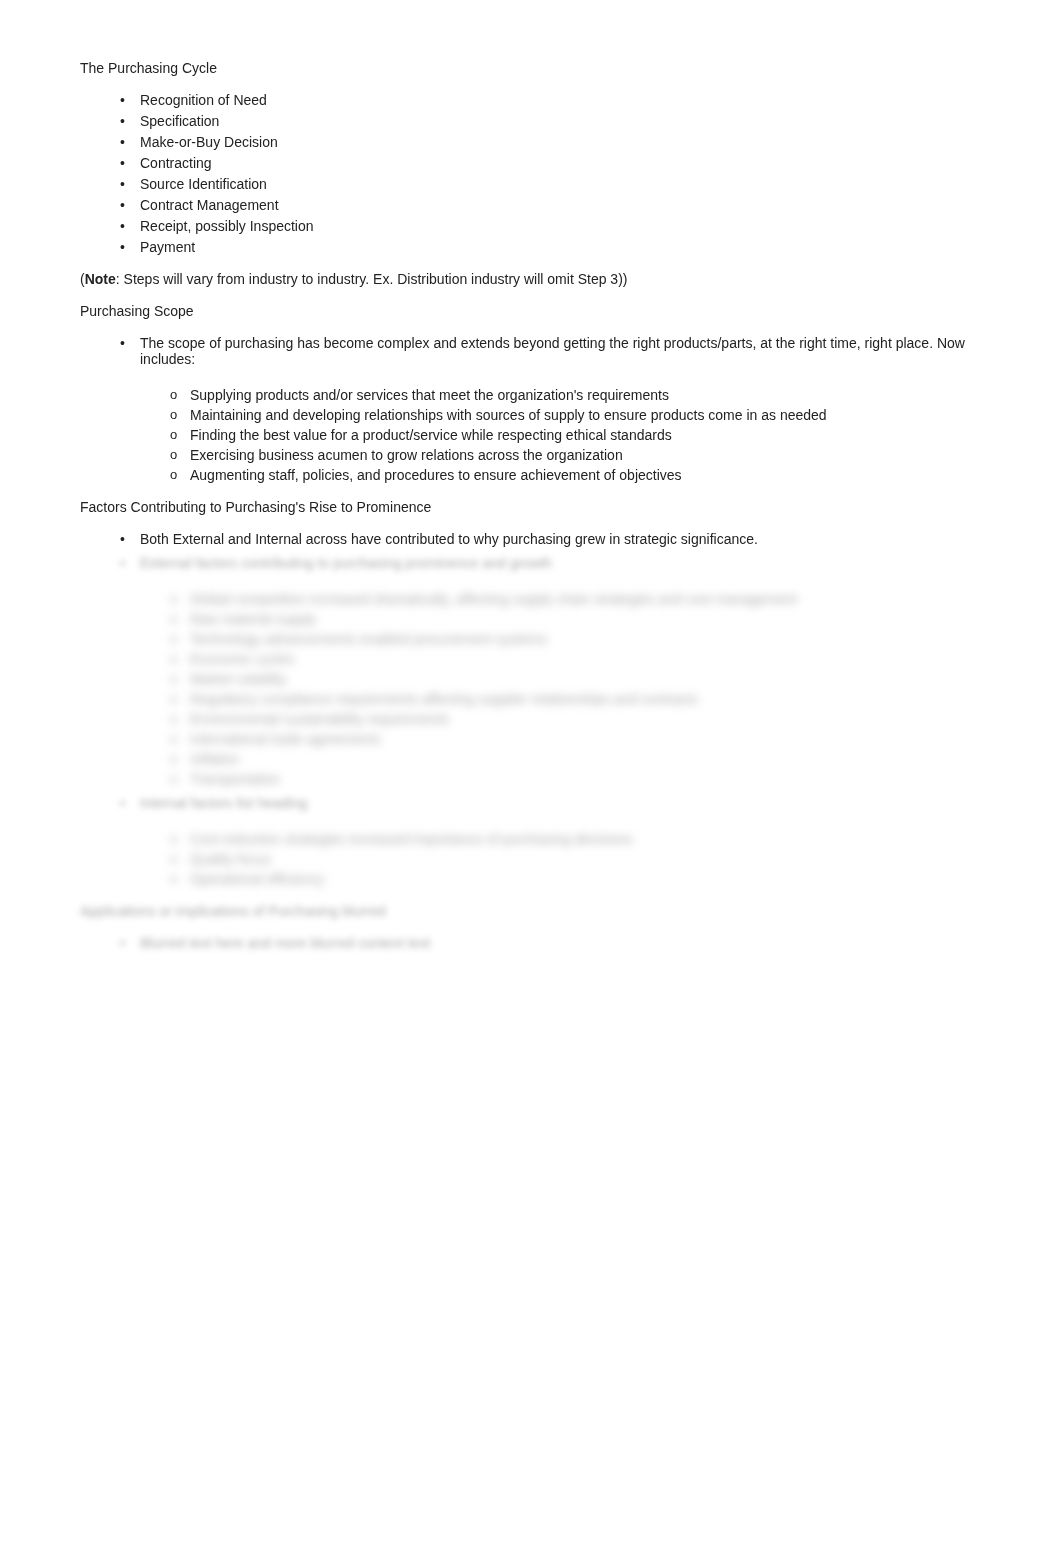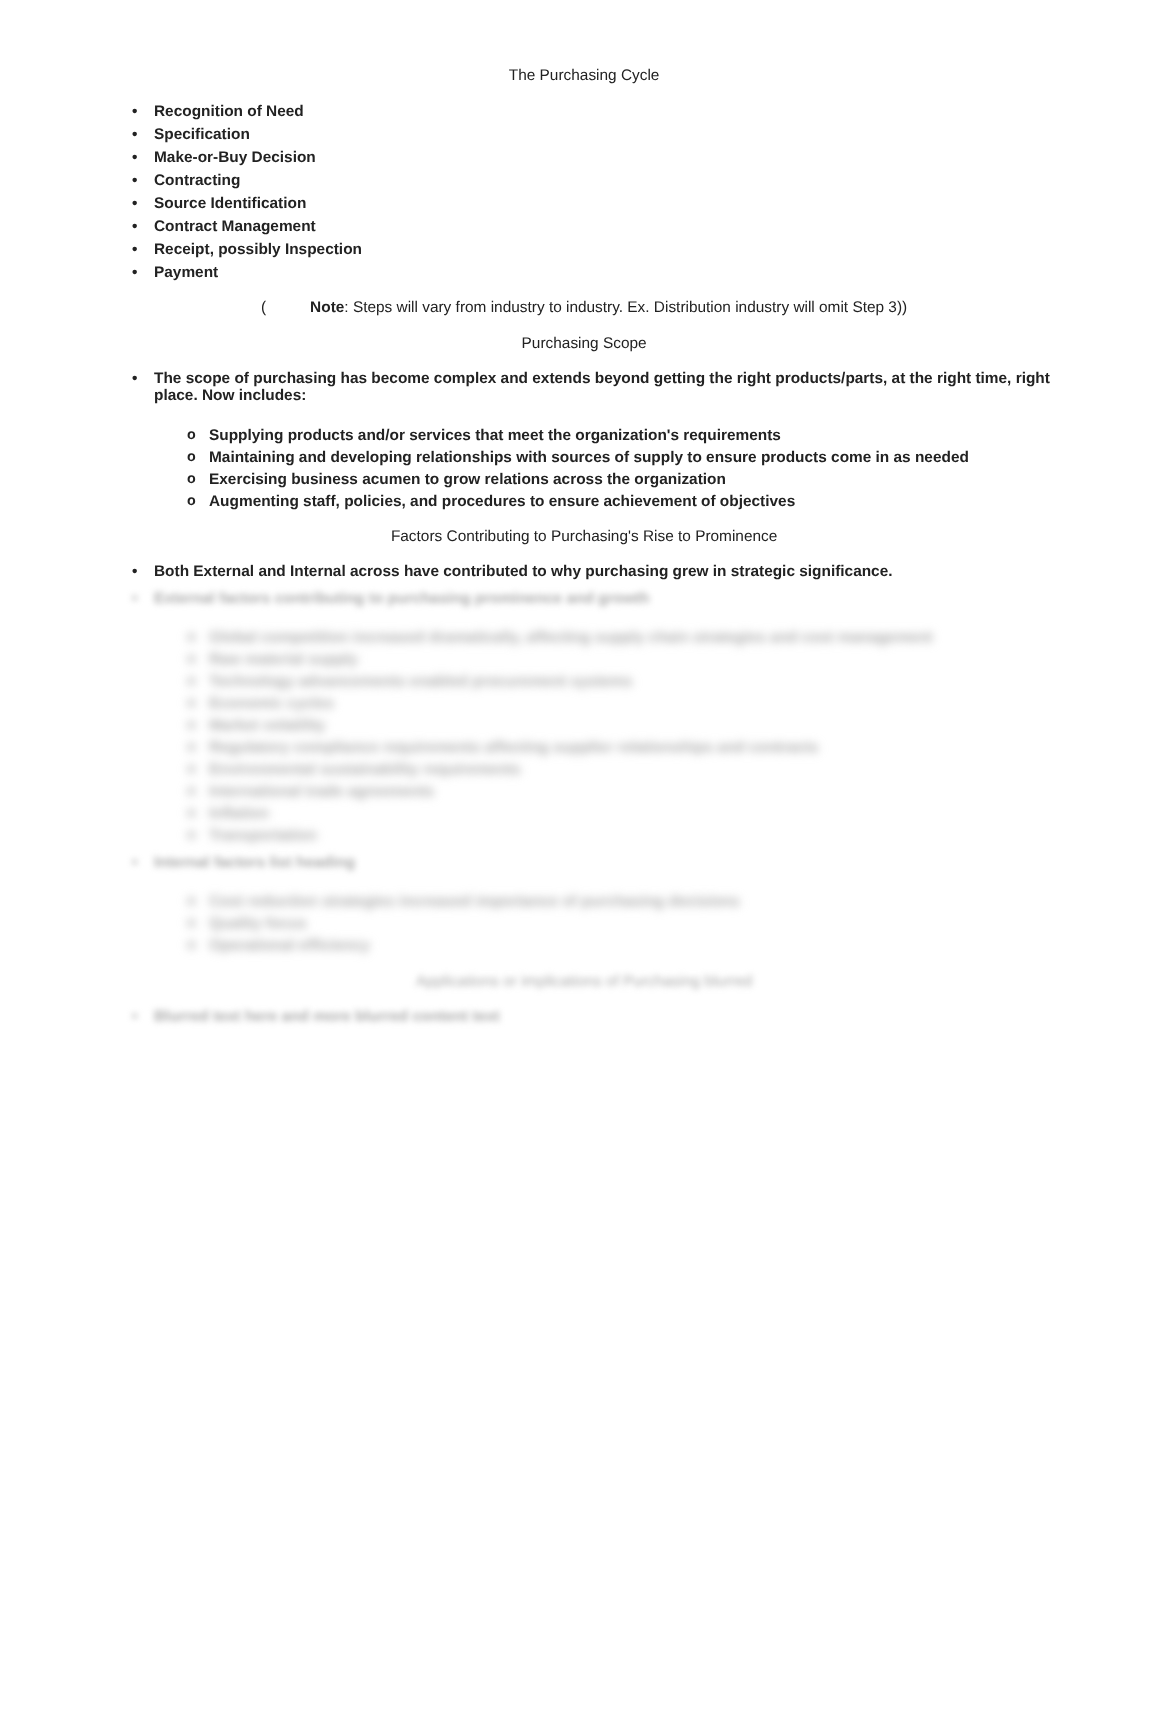--- a/index.html
+++ b/index.html
@@ -19,21 +19,20 @@
     .section-title {
       font-size: 14px;
       font-weight: normal;
       margin-bottom: 10px;
       color: #222;
     }
     ul.main-list {
       list-style: none;
       margin-left: 40px;
       margin-bottom: 16px;
-      font-weight: bold;
     }
     ul.main-list > li {
       position: relative;
       padding-left: 20px;
       margin-bottom: 5px;
       font-size: 14px;
     }
     ul.main-list > li::before {
       content: "•";
       position: absolute;
@@ -57,30 +56,28 @@
       left: 0;
       top: 0;
       font-size: 13px;
     }
     .note-line {
       margin-bottom: 16px;
       font-size: 14px;
     }
     .note-line .bold {
       font-weight: bold;
-      margin-left: 40px;
     }
     .blurred {
       filter: blur(3px);
       color: #aaa;
       user-select: none;
     }
     .section-gap {
       margin-bottom: 16px;
-      text-align: center;
     }
   </style>
 </head>
 <body>
 
 <p class="section-title section-gap">The Purchasing Cycle</p>
 
 <ul class="main-list">
   <li><span>Recognition of Need</span></li>
   <li><span>Specification</span></li>
@@ -97,20 +94,21 @@
 </p>
 
 <p class="section-title section-gap">Purchasing Scope</p>
 
 <ul class="main-list">
   <li>
     <span>The scope of purchasing has become complex and extends beyond getting the right products/parts, at the right time, right place. Now includes:</span>
     <ul class="sub-list">
       <li><span>Supplying products and/or services that meet the organization's requirements</span></li>
       <li><span>Maintaining and developing relationships with sources of supply to ensure products come in as needed</span></li>
+      <li><span>Finding the best value for a product/service while respecting ethical standards</span></li>
       <li><span>Exercising business acumen to grow relations across the organization</span></li>
       <li><span>Augmenting staff, policies, and procedures to ensure achievement of objectives</span></li>
     </ul>
   </li>
 </ul>
 
 <p class="section-title section-gap">Factors Contributing to Purchasing's Rise to Prominence</p>
 
 <ul class="main-list">
   <li>

